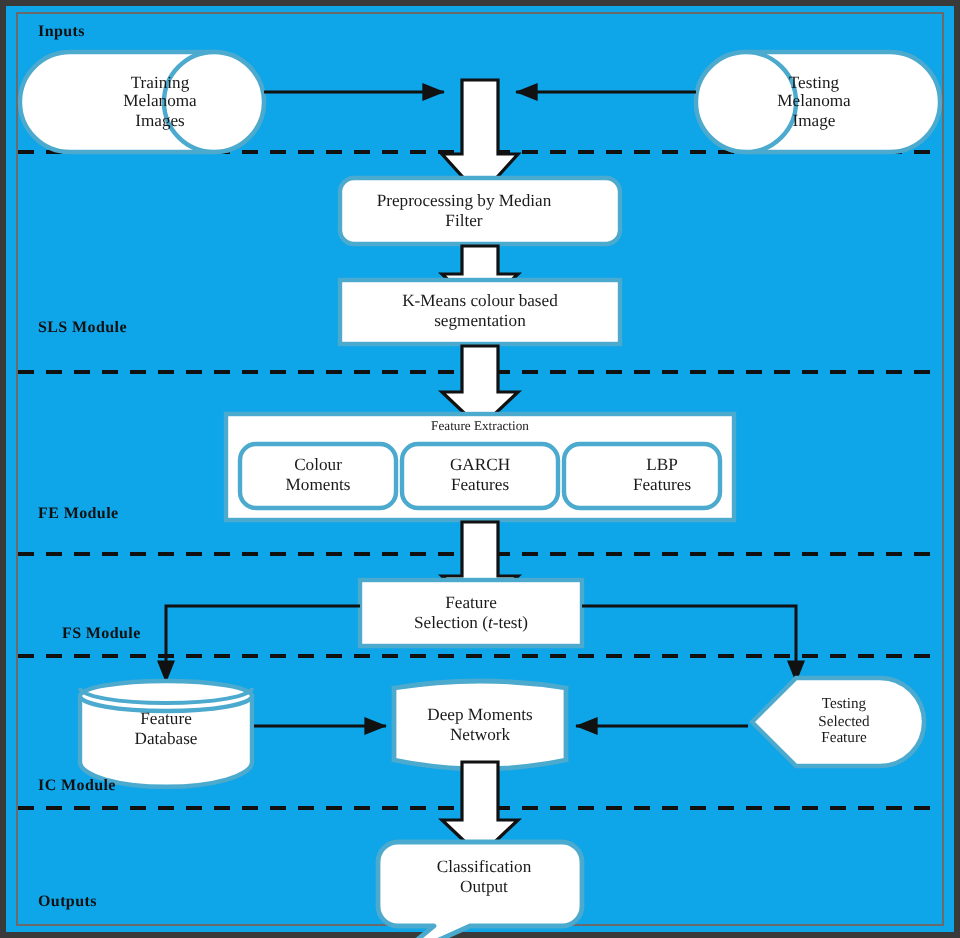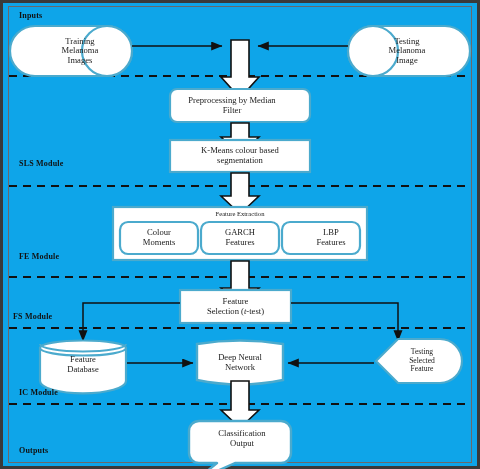--- a/index.html
+++ b/index.html
@@ -139,21 +139,21 @@
 
     <g>
       <path d="M199,421 h82 a10,10 0 0 1 10,10 v22 a10,10 0 0 1 -10,10 h-46
                l-40,18 l22,-18 h-18 a10,10 0 0 1 -10,-10 v-22 a10,10 0 0 1 10,-10 z" fill="#ffffff" stroke="#4BAACD" stroke-width="2.4" stroke-linejoin="round"></path>
     </g>
   </svg>
 
   <div class="sec-label" style="left:19px;top:11px;">Inputs</div>
   <div class="sec-label" style="left:19px;top:159px;">SLS Module</div>
   <div class="sec-label" style="left:19px;top:252px;">FE Module</div>
-  <div class="sec-label" style="left:13px;top:312px;font-family:Liberation Serif, serif;">FS Module</div>
+  <div class="sec-label" style="left:31px;top:312px;font-family:Liberation Serif, serif;">FS Module</div>
   <div class="sec-label" style="left:19px;top:388px;">IC Module</div>
   <div class="sec-label" style="left:19px;top:446px;">Outputs</div>
 
   <div class="node-text t9" style="left:46px;top:27px;width:68px;height:48px;">Training
 Melanoma
 Images</div>
 
   <div class="node-text t9" style="left:373px;top:27px;width:68px;height:48px;">Testing
 Melanoma
 Image</div>
@@ -176,21 +176,21 @@
 Features</div>
 
   <div class="node-text t9" style="left:181px;top:291px;width:109px;height:31px;flex-direction:column;">
     <span>Feature</span>
     <span><span>Selection (</span><span class="ital">t</span><span>-test)</span></span>
   </div>
 
   <div class="node-text t9" style="left:44px;top:350px;width:78px;height:30px;">Feature
 Database</div>
 
-  <div class="node-text t9" style="left:200px;top:348px;width:80px;height:30px;">Deep Neural
+  <div class="node-text t9" style="left:200px;top:348px;width:80px;height:30px;">Deep Moments
 Network</div>
 
   <div class="node-text t8" style="left:390px;top:342px;width:64px;height:38px;">Testing
 Selected
 Feature</div>
 
   <div class="node-text t9" style="left:198px;top:424px;width:88px;height:30px;">Classification
 Output</div>
 
 </div>

